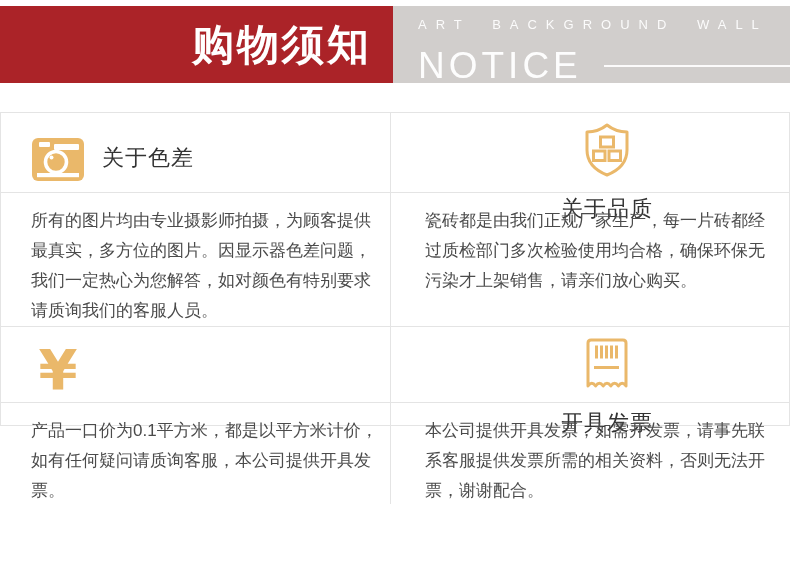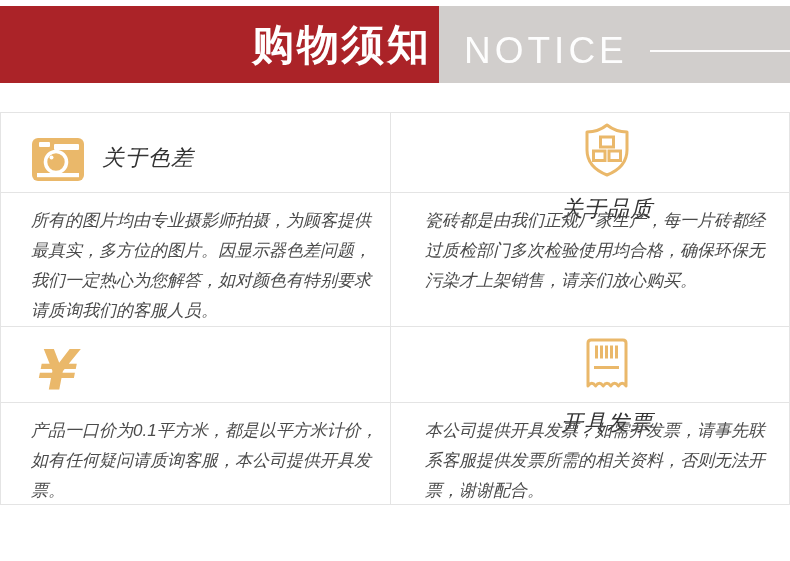--- a/index.html
+++ b/index.html
@@ -10,36 +10,36 @@
     --title:#333333;
     --body:#4b4b4b;
   }
   *{margin:0;padding:0;box-sizing:border-box;}
   html,body{width:790px;height:561px;background:#ffffff;overflow:hidden;
     font-family:"Liberation Sans","DejaVu Sans",sans-serif;}
   .page{position:relative;width:790px;height:561px;background:#fff;}
 
   
   .banner{position:absolute;top:6px;left:0;width:790px;height:77px;display:flex;}
-  .banner-red{width:439px;height:100%;background:var(--red);
-    display:flex;align-items:center;justify-content:flex-end;padding-right:7px;font-family:Liberation Serif, serif;}
+  .banner-red{width:393px;height:100%;background:var(--red);
+    display:flex;align-items:center;justify-content:flex-end;padding-right:21px;font-family:Liberation Serif, serif;}
   .banner-title{color:#ffffff;font-size:42px;font-weight:bold;letter-spacing:3px;line-height:1;}
   .banner-gray{flex:1;height:100%;background:var(--gray);padding:11px 0 0 25px;overflow:hidden;}
   .tagline{font-size:13px;font-weight:300;letter-spacing:9px;word-spacing:9px;
     color:rgba(255,255,255,0.93);white-space:nowrap;}
   .notice-row{display:flex;align-items:center;margin-top:15px;}
   .notice{font-size:37px;font-weight:200;letter-spacing:4px;line-height:1.05;
     color:rgba(255,255,255,0.96);}
   .notice-line{flex:1;height:2px;background:rgba(255,255,255,0.92);margin-left:22px;}
 
   
-  .grid{position:absolute;top:112px;left:0;width:790px;height:393px;
+  .grid{position:absolute;top:112px;left:0;width:790px;height:314px;
     border:1px solid var(--border);display:grid;
     grid-template-columns:390px 1fr;
-    grid-template-rows:80px 134px 76px 101px;font-style:italic;}
+    grid-template-rows:80px 134px 76px 101px;}
   .cell{min-width:0;}
   .cell.col-l{border-right:1px solid var(--border);}
   .cell.hb{border-bottom:1px solid var(--border);}
   .title-cell{display:flex;align-items:center;gap:17px;padding-left:30px;padding-top:10px;}
   .title-cell.col-r{padding-left:34px;flex-direction:column;}
   .icon-wrap{width:54px;height:54px;display:flex;align-items:center;justify-content:center;
     color:var(--gold);flex:0 0 auto;}
   .yuan{font-size:56px;font-weight:bold;color:var(--gold);line-height:1;
     font-family:"DejaVu Sans",sans-serif;}
   .section-title{font-size:22px;color:var(--title);letter-spacing:1px;}
@@ -49,20 +49,21 @@
 </head>
 <body>
 
 <div class="page">
 
   <div class="banner">
     <div class="banner-red">
       <span class="banner-title">购物须知</span>
     </div>
     <div class="banner-gray">
+      <div class="tagline">ART BACKGROUND WALL</div>
       <div class="notice-row">
         <span class="notice">NOTICE</span>
         <span class="notice-line"></span>
       </div>
     </div>
   </div>
 
   <div class="grid">
 
     <div class="cell col-l hb title-cell">

